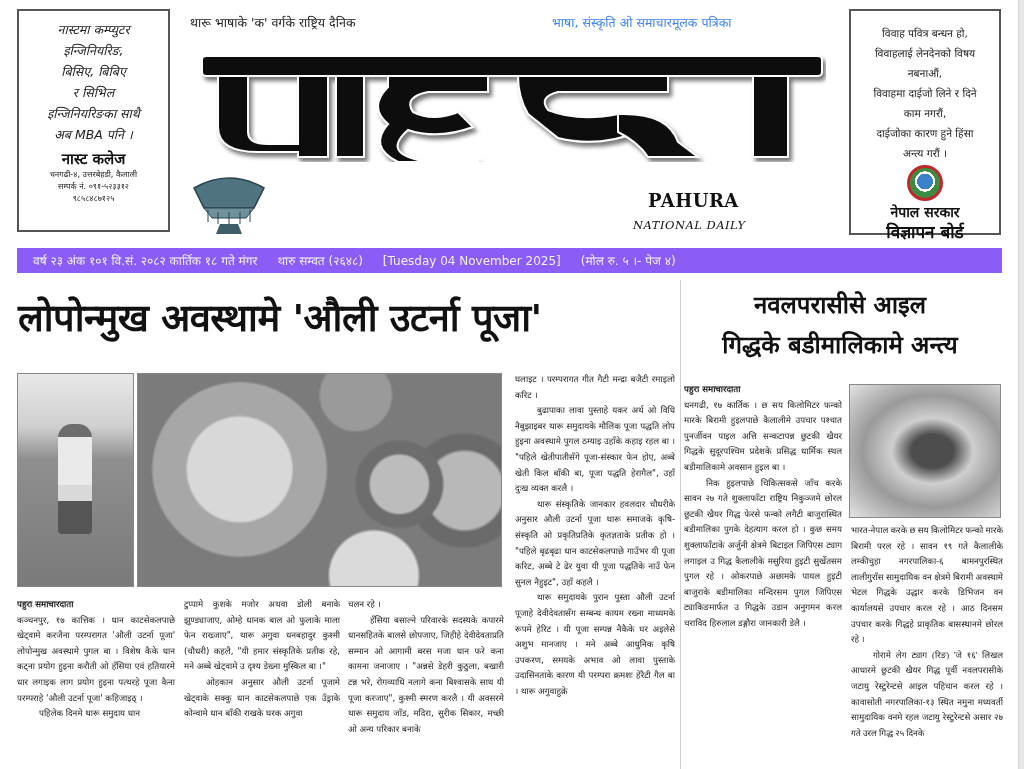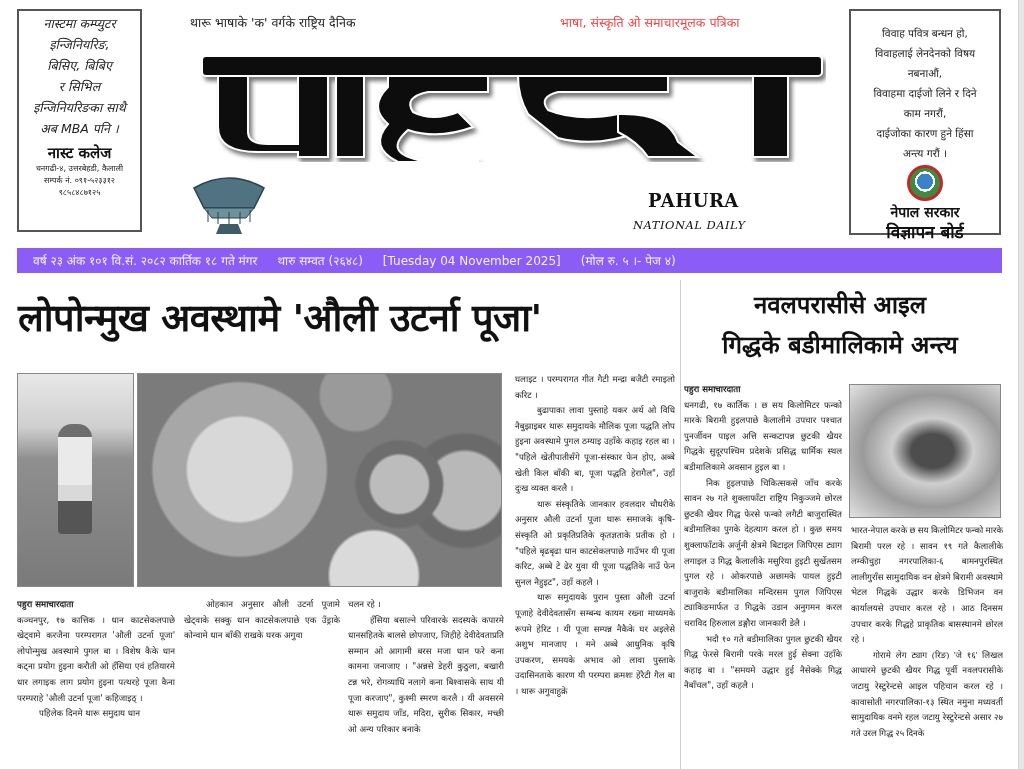--- a/index.html
+++ b/index.html
@@ -2,35 +2,35 @@
 <html><head>
 <meta charset="utf-8">
 <style>
   * { box-sizing: border-box; margin: 0; padding: 0; }
   html, body { width: 1024px; height: 769px; overflow: hidden; background: #ffffff; }
   body { position: relative; font-family: "DejaVu Sans", "Liberation Sans", sans-serif; color: #111; }
 
   .scroll-gutter { position: absolute; right: 0; top: 0; width: 6px; height: 769px; background: #e6e6e6; border-left: 1px solid #d4d4d4; }
 
   
-  .ad-left { position: absolute; left: 17px; top: 9px; width: 125px; height: 223px; border: 2px solid #555; padding: 2px 3px; text-align: center; }
+  .ad-left { position: absolute; left: 17px; top: 9px; width: 153px; height: 223px; border: 2px solid #555; padding: 8px 3px; text-align: center; }
   .ad-left .line { font-size: 12.5px; line-height: 21px; font-style: italic; color: #222; white-space: nowrap; }
   .ad-left .college { font-size: 15px; font-weight: bold; margin-top: 4px; line-height: 20px; }
   .ad-left .addr { font-size: 8px; line-height: 12px; color: #222; }
 
   
   .ad-right { position: absolute; left: 849px; top: 9px; width: 152px; height: 226px; border: 2px solid #555; padding: 12px 2px; text-align: center; }
   .ad-right .line { font-size: 10.5px; line-height: 20px; color: #222; white-space: nowrap; }
   .emblem { width: 36px; height: 36px; margin: 2px auto 2px; border-radius: 50%; border: 3px solid #c0282a; background: radial-gradient(circle at 50% 45%, #3a83c9 0 35%, #ffffff 36% 45%, #3c8d43 46% 100%); }
   .ad-right .gov { font-size: 14px; font-weight: bold; line-height: 18px; }
   .ad-right .board { font-size: 17px; font-weight: bold; line-height: 22px; }
 
   
   .tagline-left { position: absolute; left: 190px; top: 14px; font-size: 12.5px; color: #222; white-space: nowrap; }
-  .tagline-right { position: absolute; left: 552px; top: 14px; font-size: 12.5px; color: #ef4444; white-space: nowrap; margin-left: 8px; }
+  .tagline-right { position: absolute; left: 552px; top: 14px; font-size: 12.5px; color: #3b82f6; white-space: nowrap; }
   .masthead-logo { position: absolute; left: 198px; top: 52px; width: 628px; height: 110px; }
   .masthead-logo svg { width: 100%; height: 100%; }
   .emblem-basket { position: absolute; left: 188px; top: 168px; width: 82px; height: 68px; }
   .pahura-en { position: absolute; left: 648px; top: 190px; font-family: "DejaVu Serif", serif; font-weight: bold; font-size: 18px; letter-spacing: 0.5px; }
   .national-daily { position: absolute; left: 633px; top: 218px; font-family: "DejaVu Serif", serif; font-style: italic; font-size: 11.5px; letter-spacing: 0.5px; }
 
   
   .dateline { position: absolute; left: 17px; top: 248px; width: 985px; height: 25px; background: #8b5cf6; color: #f0f0f0; font-size: 12px; display: flex; align-items: center; padding-left: 16px; white-space: nowrap; }
   .dateline span { margin-right: 20px; }
 
@@ -152,35 +152,35 @@
   </div>
 <div class="photo photo-baskets"></div>
 <div class="photo photo-vulture"></div>
 
 <div class="col c1">
   <p class="byline">पहुरा समाचारदाता</p>
   <p>कञ्चनपुर, १७ कात्तिक । धान काटसेकलपाछे खेट्वामे करजैना परम्परागत 'औली उटर्ना पूजा' लोपोन्मुख अवस्थामे पुगल बा । विशेष कैके धान कट्ना प्रयोग हुइना करौती ओ हँसिया एवं हतियारमे धार लगाइक लाग प्रयोग हुइना पत्थरहे पूजा कैना परम्पराहे 'औली उटर्ना पूजा' कहिजाइठ् ।</p>
   <p class="indent">पहिलेक दिनमे थारू समुदाय धान</p>
 </div>
 <div class="col c2">
+  <p>टुप्पामे कुशके मजोर अथवा डोली बनाके झुण्ड्याजाए, ओम्हे धानक बाल ओ फुलाके माला फेन राख्जाए", थारू अगुवा धनबहादुर कुश्मी (चौधरी) कहलै, "यी हमार संस्कृतिके प्रतीक रहे, मने अब्बे खेट्वामे उ दृश्य डेख्ना मुस्किल बा ।"</p>
   <p class="indent">ओहकान अनुसार औली उटर्ना पूजामे खेट्वाके सक्कु धान काटसेकलपाछे एक उँड्राके कोन्वामे धान बाँकी राखके घरक अगुवा</p>
 </div>
 <div class="col c3">
   <p>चलन रहे ।</p>
   <p class="indent">हँसिया बसाल्ने परिवारके सदस्यके कपारमे धानसहितके बालसे छोपजाए, जिहीहे देवीदेवताप्रति सम्मान ओ आगामी बरस मजा धान फरे कना कामना जनाजाए । "अन्नसे डेहरी कुठुला, बखारी टन्न भरे, रोगव्याधि नलागे कना बिश्वासके साथ यी पूजा करजाए", कुश्मी स्मरण करलै । यी अवसरमे थारू समुदाय जाँड, मदिरा, सुरीक सिकार, मच्छी ओ अन्य परिकार बनाके</p>
 </div>
 <div class="col c4">
   <p>घलाइट । परम्परागत गीत गैटी मन्द्रा बजैटी रमाइलो करिट ।</p>
   <p class="indent">बुढापाका लावा पुस्ताहे यकर अर्थ ओ विधि नैबुझाइबर थारू समुदायके मौलिक पूजा पद्धति लोप हुइना अवस्थामे पुगल ठम्याइ उहाँके कहाइ रहल बा । "पहिले खेतीपातीसँगे पूजा-संस्कार फेन होए, अब्बे खेती किल बाँकी बा, पूजा पद्धति हेरागैल", उहाँ दुःख व्यक्त करलै ।</p>
   <p class="indent">थारू संस्कृतिके जानकार हवलदार चौधरीके अनुसार औली उटर्ना पूजा थारू समाजके कृषि-संस्कृति ओ प्रकृतिप्रतिके कृतज्ञताके प्रतीक हो । "पहिले बृढबृढा धान काटसेकलपाछे गाउँभर यी पूजा करिट, अब्बे टे ढेर युवा यी पूजा पद्धतिके नाउँ फेन सुनल नैहुइट", उहाँ कहलै ।</p>
   <p class="indent">थारू समुदायके पुरान पुस्ता औली उटर्ना पूजाहे देवीदेवतासँग सम्बन्ध कायम रख्ना माध्यमके रूपमे हेरिट । यी पूजा सम्पन्न नैकैके घर अइलेसे अशुभ मानजाए । मने अब्बे आधुनिक कृषि उपकरण, समयके अभाव ओ लावा पुस्ताके उदासिनताके कारण यी परम्परा क्रमशः हेरैटी गैल बा । थारू अगुवाहुक्रे</p>
 </div>
 
 <div class="col c5">
   <p class="byline">पहुरा समाचारदाता</p>
   <p>धनगढी, १७ कार्तिक । छ सय किलोमिटर फन्को मारके बिरामी हुइलपाछे कैलालीमे उपचार पश्चात पुनर्जीवन पाइल अत्ति सन्कटापन्न छुटकी खैयर गिद्धके सुदूरपश्चिम प्रदेशके प्रसिद्ध धार्मिक स्थल बडीमालिकामे अवसान हुइल बा ।</p>
   <p class="indent">निक हुइलपाछे चिकित्सकसे जाँच करके सावन २७ गते शुक्लाफाँटा राष्ट्रिय निकुञ्जमे छोरल छुटकी खैयर गिद्ध फेरसे फन्को लगैटी बाजुरास्थित बडीमालिका पुगके देहत्याग करल हो । कुछ समय शुक्लाफाँटाके अर्जुनी क्षेत्रमे बिटाइल जिपिएस ट्याग लगाइल उ गिद्ध कैलालीके मसुरिया हुइटी सुर्खेतसम पुगल रहे । ओकरपाछे अछामके पायल हुइटी बाजुराके बडीमालिका मन्दिरसम पुगल जिपिएस ट्याकिङमार्फत उ गिद्धके उडान अनुगमन करल चराविद हिरुलाल डङ्गौरा जानकारी डेलै ।</p>
-  <p class="indent">भदौ १० गते बडीमालिका पुगल छुटकी खैयर गिद्ध फेरसे बिरामी परके मरल हुई सेक्ना उहाँके कहाइ बा । "समयमे उद्धार हुई नैसेक्के गिद्ध नैबाँचल", उहाँ कहलै ।</p>
 </div>
 <div class="col c6">
   <p>भारत-नेपाल करके छ सय किलोमिटर फन्को मारके बिरामी परल रहे । सावन १९ गते कैलालीके लम्कीचुहा नगरपालिका-६ बामनपुरस्थित लालीगुराँस सामुदायिक वन क्षेत्रमे बिरामी अवस्थामे भेटल गिद्धके उद्धार करके डिभिजन वन कार्यालयसे उपचार करल रहे । आठ दिनसम उपचार करके गिद्धहे प्राकृतिक बासस्थानमे छोरल रहे ।</p>
   <p class="indent">गोरामे लेग ट्याग (रिङ) 'जे १६' लिखल आधारमे छुटकी खैयर गिद्ध पूर्वी नवलपरासीके जटायु रेस्टुरेन्टसे आइल पहिचान करल रहे । कावासोती नगरपालिका-१३ स्थित नमुना मध्यवर्ती सामुदायिक वनमे रहल जटायु रेस्टुरेन्टसे असार २७ गते उरल गिद्ध २५ दिनके</p>
 </div>
 
 </body></html>

